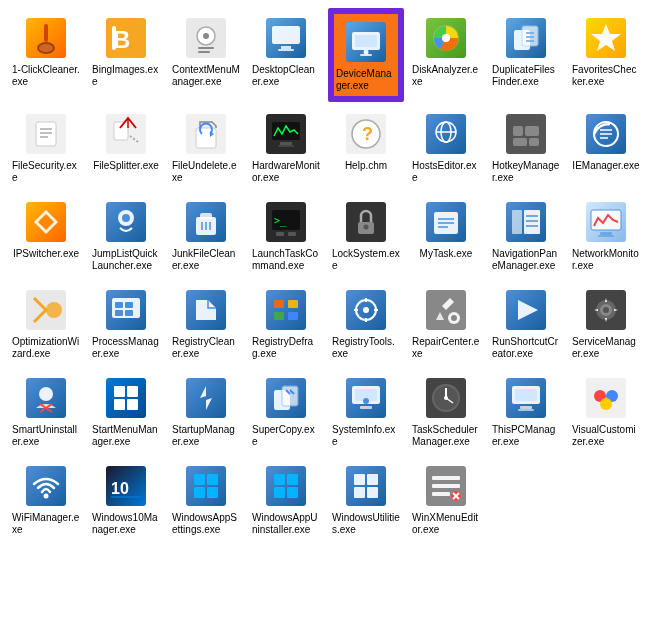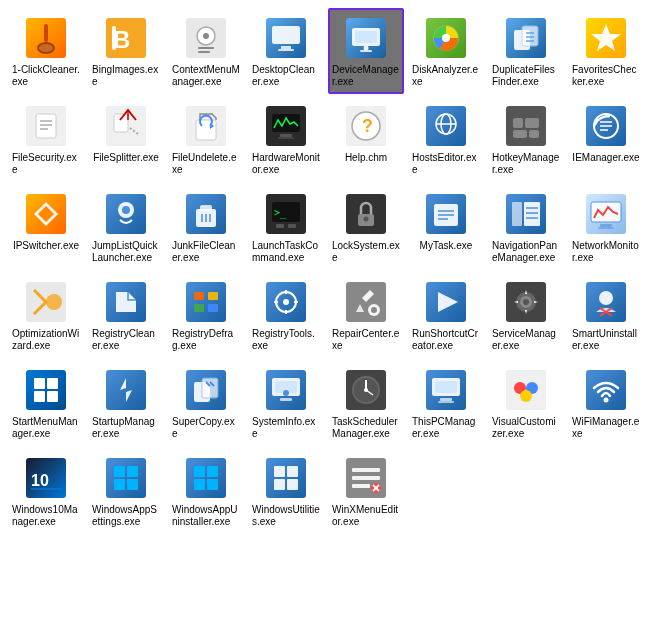--- a/index.html
+++ b/index.html
@@ -23,22 +23,22 @@
       align-items: center;
       justify-content: flex-start;
       padding: 4px 2px;
       cursor: pointer;
       border: 2px solid transparent;
       border-radius: 2px;
       width: 76px;
       min-height: 80px;
     }
     .item.selected {
-      background: #737373;
-      border: 2px solid #6d28d9;
+      background: #f97316;
+      border: 6px solid #6d28d9;
     }
     .icon-wrap {
       width: 48px;
       height: 48px;
       display: flex;
       align-items: center;
       justify-content: center;
       margin-bottom: 2px;
       flex-shrink: 0;
     }
@@ -425,20 +425,39 @@
       <path d="M8,8 L20,20 L8,32" fill="none" stroke="#f5a623" stroke-width="3"></path>
       <circle cx="28" cy="20" r="8" fill="#f5a623" opacity="0.8"></circle>
     </svg>
       </div>
       <div class="label">OptimizationWizard.exe</div>
     </div>
     <div class="item">
       <div class="icon-wrap">
         <svg width="40" height="40" viewBox="0 0 40 40" xmlns="http://www.w3.org/2000/svg">
       <defs>
+            <linearGradient id="g_proc" x1="0" y1="0" x2="1" y2="1">
+              <stop offset="0%" stop-color="#4a90d9"></stop>
+              <stop offset="100%" stop-color="#1a5fa0"></stop>
+            </linearGradient>
+          </defs>
+      <rect width="40" height="40" rx="3" fill="url(#g_proc)"></rect>
+      <rect x="6" y="8" width="28" height="20" rx="2" fill="white" opacity="0.9"></rect>
+      <rect x="9" y="12" width="8" height="6" rx="1" fill="#4a90d9"></rect>
+      <rect x="19" y="12" width="8" height="6" rx="1" fill="#4a90d9"></rect>
+      <rect x="9" y="20" width="8" height="6" rx="1" fill="#4a90d9"></rect>
+      <rect x="19" y="20" width="8" height="6" rx="1" fill="#4a90d9"></rect>
+    </svg>
+      </div>
+      <div class="label">ProcessManager.exe</div>
+    </div>
+    <div class="item">
+      <div class="icon-wrap">
+        <svg width="40" height="40" viewBox="0 0 40 40" xmlns="http://www.w3.org/2000/svg">
+      <defs>
             <linearGradient id="g_rc" x1="0" y1="0" x2="1" y2="1">
               <stop offset="0%" stop-color="#4a90d9"></stop>
               <stop offset="100%" stop-color="#1a5fa0"></stop>
             </linearGradient>
           </defs>
       <rect width="40" height="40" rx="3" fill="url(#g_rc)"></rect>
       <path d="M10,10 L22,10 L30,18 L30,30 L10,30 Z" fill="white" opacity="0.9"></path>
       <path d="M22,10 L22,18 L30,18" fill="none" stroke="#4a90d9" stroke-width="1.5"></path>
     </svg>
       </div>

